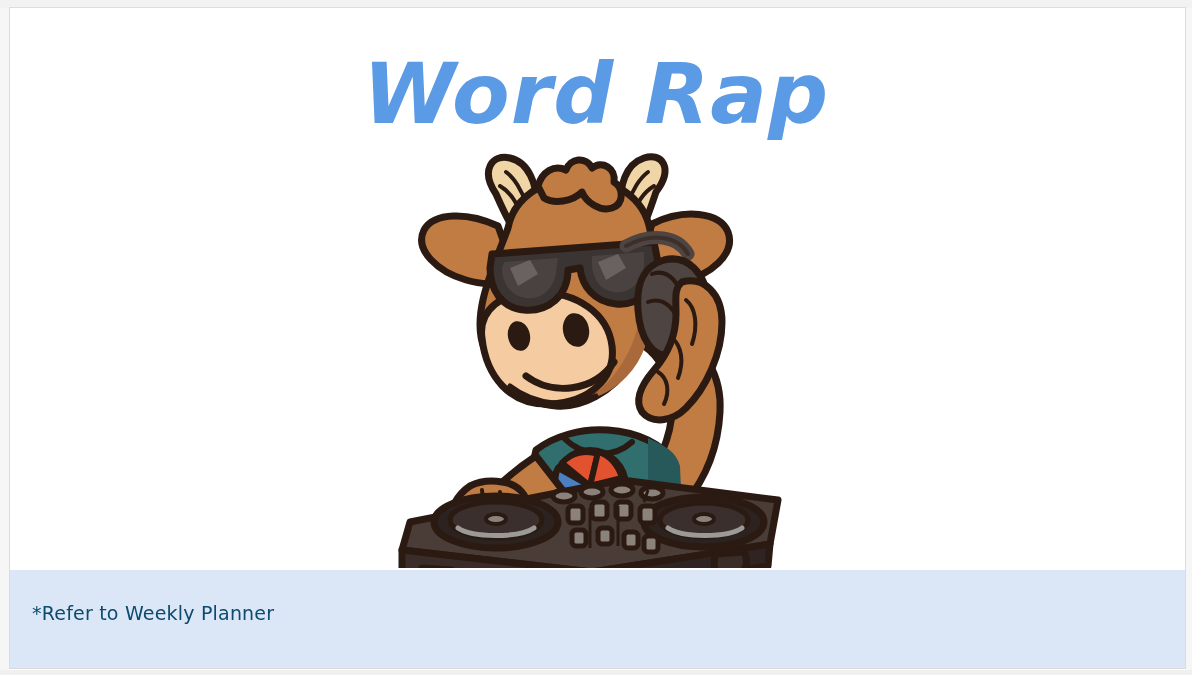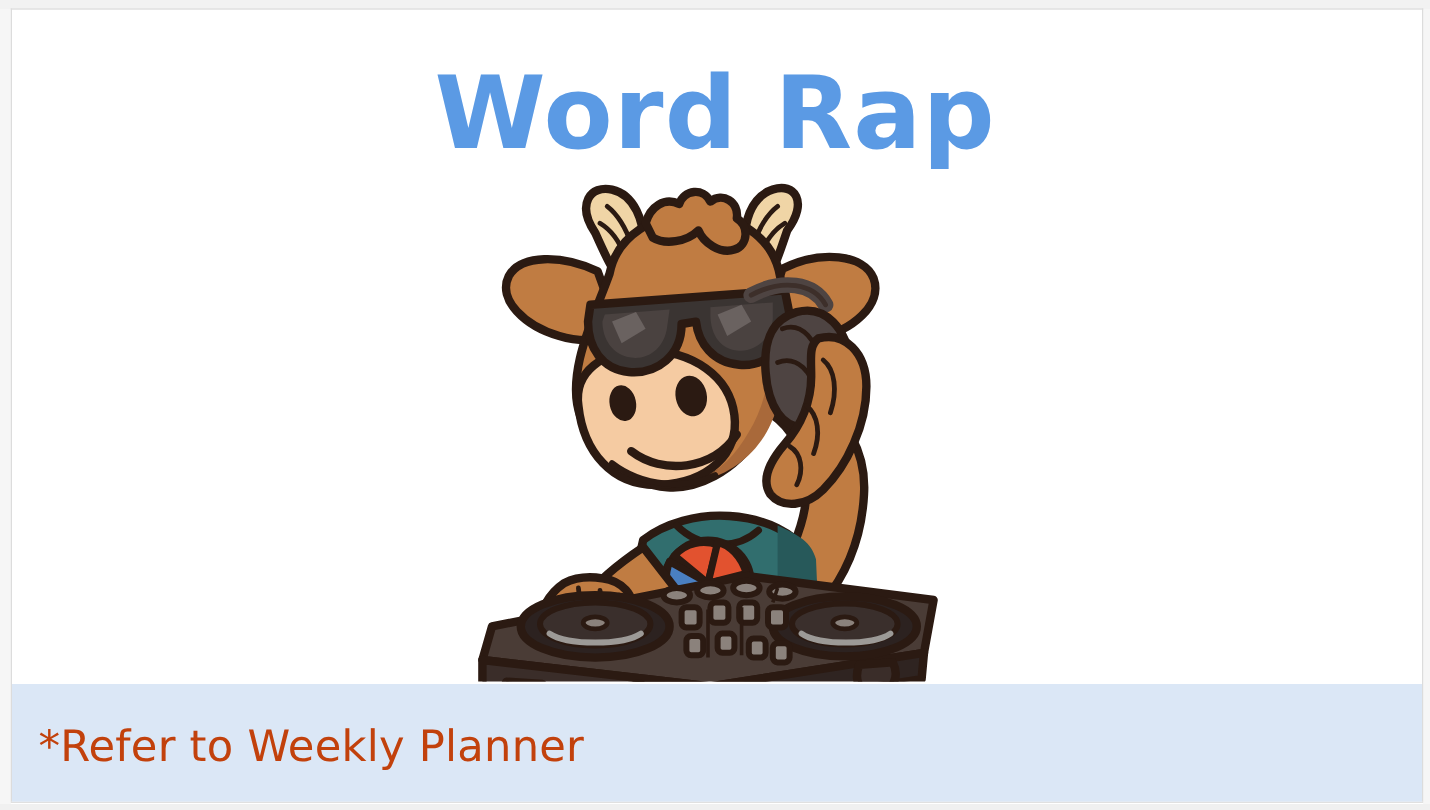--- a/index.html
+++ b/index.html
@@ -46,39 +46,40 @@
     width: 1192px;
     text-align: center;
     font-family: "DejaVu Sans", sans-serif;
     font-weight: bold;
     font-size: 84px;
     line-height: 1.05;
     letter-spacing: 1px;
     color: #5b9ae4;
     white-space: nowrap;
     user-select: none;
+    font-style: italic;
   }
 
   
   #footer-band {
     position: absolute;
     left: 10px;
     top: 570px;
     width: 1175px;
     height: 98px;
     background: #dbe7f6;
   }
   #footer-text {
     position: absolute;
     left: 22px;
     top: 32px;
     font-family: "DejaVu Sans", sans-serif;
-    font-size: 36px;
+    font-size: 19px;
     letter-spacing: 0.2px;
-    color: #c2410c;
+    color: #0c4a6e;
     white-space: nowrap;
     user-select: none;
   }
 
   
   #illustration {
     position: absolute;
     left: 386px;
     top: 150px;
     width: 410px;

